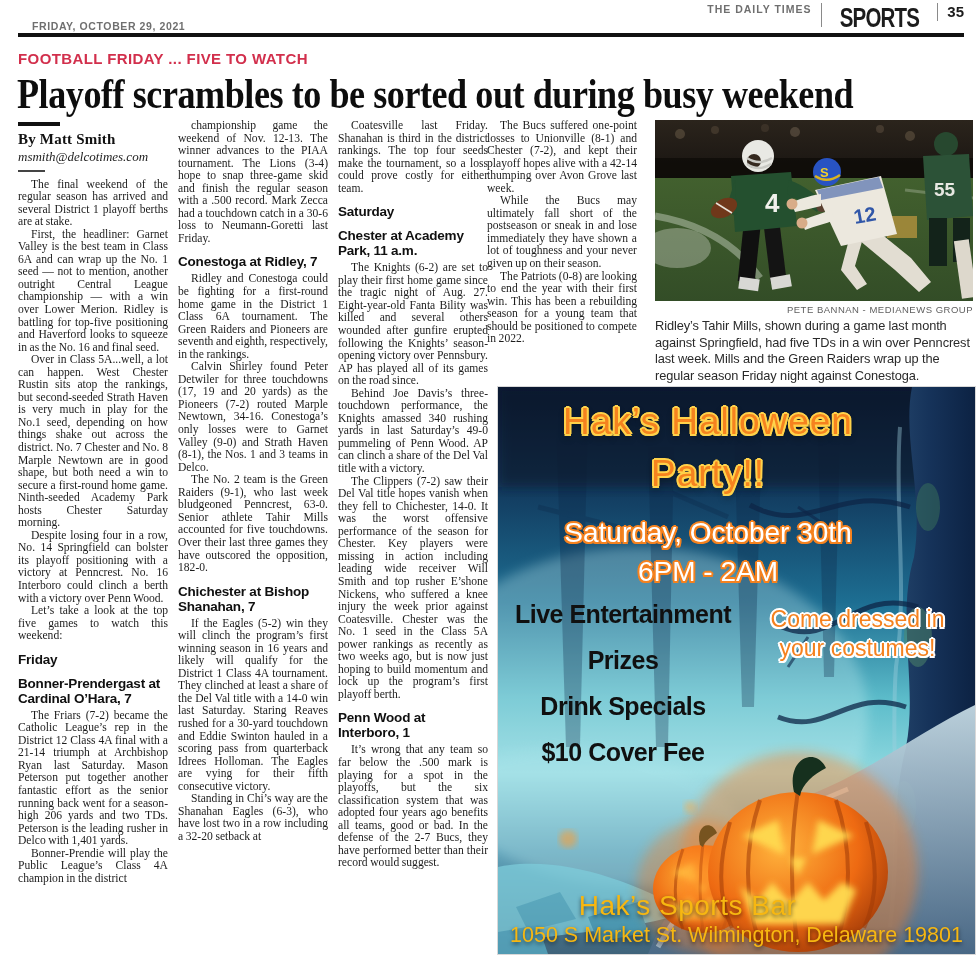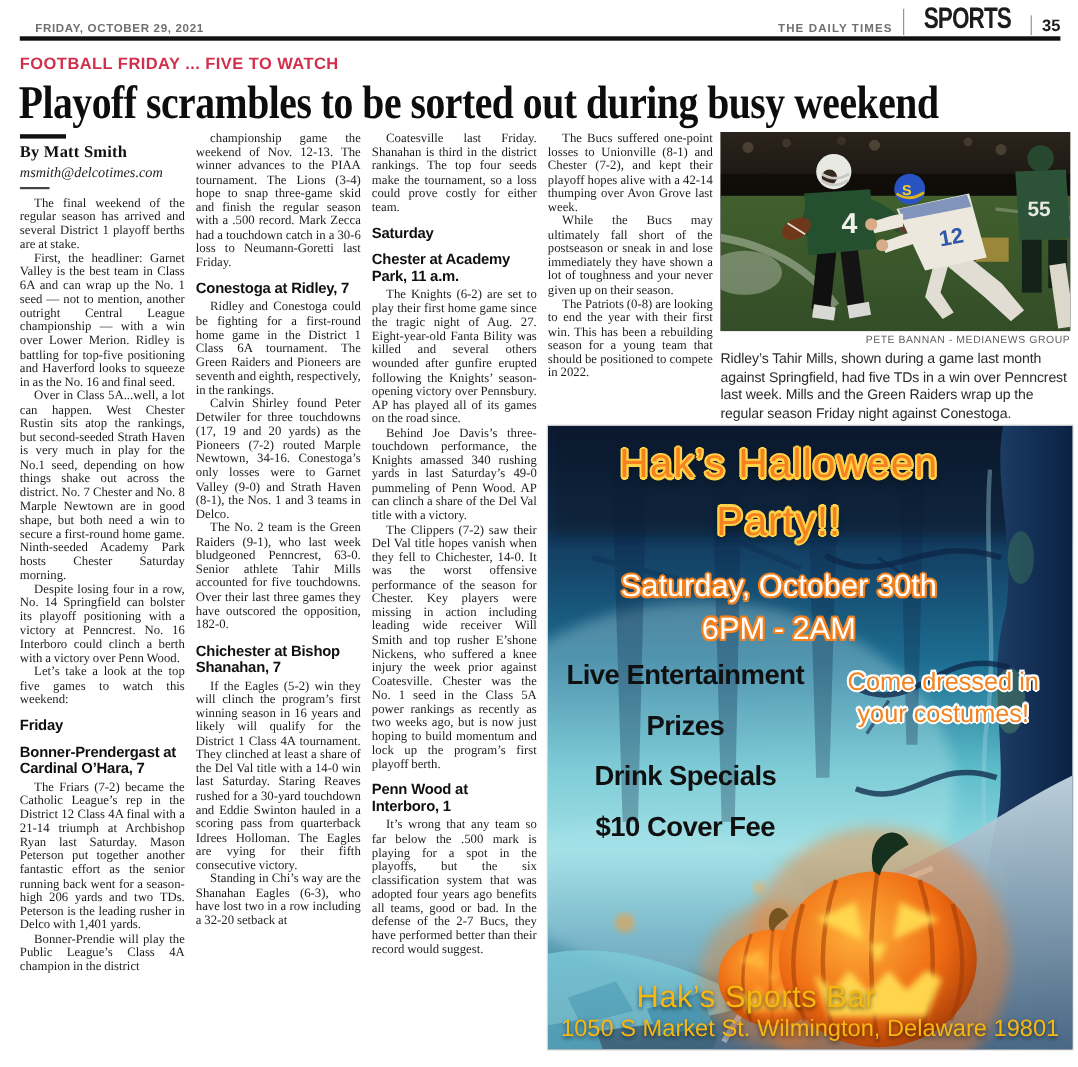--- a/index.html
+++ b/index.html
@@ -4,21 +4,21 @@
 <style>
   html,body{margin:0;padding:0;background:#e9e9e9;}
   .page{position:relative;width:980px;height:970px;background:#ffffff;margin:0 auto;
         font-family:"Liberation Serif",serif;overflow:hidden;}
 
   
   .topbar{position:absolute;top:8px;left:32px;right:16px;height:24px;
           display:flex;justify-content:space-between;align-items:flex-end;}
   .pub-date{font-family:"Liberation Sans",sans-serif;font-size:10.5px;font-weight:bold;
             color:#6f6f6f;letter-spacing:.6px;}
-  .topbar-right{display:flex;align-items:flex-end;gap:9px;}
+  .topbar-right{display:flex;align-items:flex-start;gap:9px;}
   .masthead{font-family:"Liberation Sans",sans-serif;font-size:10.5px;font-weight:bold;
             color:#6f6f6f;letter-spacing:1px;}
   .tb-div{width:1.5px;height:24px;background:#8a8a8a;}
   .tb-div2{width:1.5px;height:18px;background:#8a8a8a;}
   .section-name{font-family:"Liberation Sans",sans-serif;font-size:25px;font-weight:bold;
             color:#1c1c1c;letter-spacing:-1px;display:inline-block;transform:scaleX(.82) scaleY(1.08);
             transform-origin:center;}
   .page-num{font-family:"Liberation Sans",sans-serif;font-size:15px;font-weight:bold;color:#1c1c1c;}
   .top-rule{position:absolute;top:33px;left:18px;right:16px;height:4px;background:#111;}
 
@@ -33,21 +33,21 @@
   .byline-bar{width:42px;height:4px;background:#111;margin:2px 0 5px 0;}
   .byline-author{font-size:15px;font-weight:bold;color:#111;letter-spacing:.2px;}
   .byline-email{font-size:13px;font-style:italic;color:#222;margin-top:1px;}
   .byline-rule{width:27px;height:1.5px;background:#444;margin:5px 0 7px 0;}
 
   
   .col{position:absolute;top:120px;width:150px;overflow:hidden;}
   .col1{left:18px;height:838px;}
   .col2{left:178px;height:838px;}
   .col3{left:338px;height:838px;}
-  .col4{left:498px;height:262px;}
+  .col4{left:487px;height:262px;}
   .para{margin:0;font-size:11.6px;line-height:12.55px;text-align:justify;color:#1c1c1c;
         text-indent:13px;hyphens:auto;-webkit-hyphens:auto;word-spacing:-.3px;}
   .subhead{font-family:"Liberation Sans",sans-serif;font-weight:bold;color:#101010;
         font-size:13.5px;line-height:15px;margin:9px 0 4px 0;letter-spacing:-.2px;}
 
   
   .photo-block{position:absolute;left:655px;top:120px;width:318px;}
   .photo-frame{width:318px;height:181px;background:#15120e;overflow:hidden;}
   .photo-credit{font-family:"Liberation Sans",sans-serif;font-size:9.5px;color:#5e5e5e;
         letter-spacing:.5px;text-align:right;margin-top:3px;}

